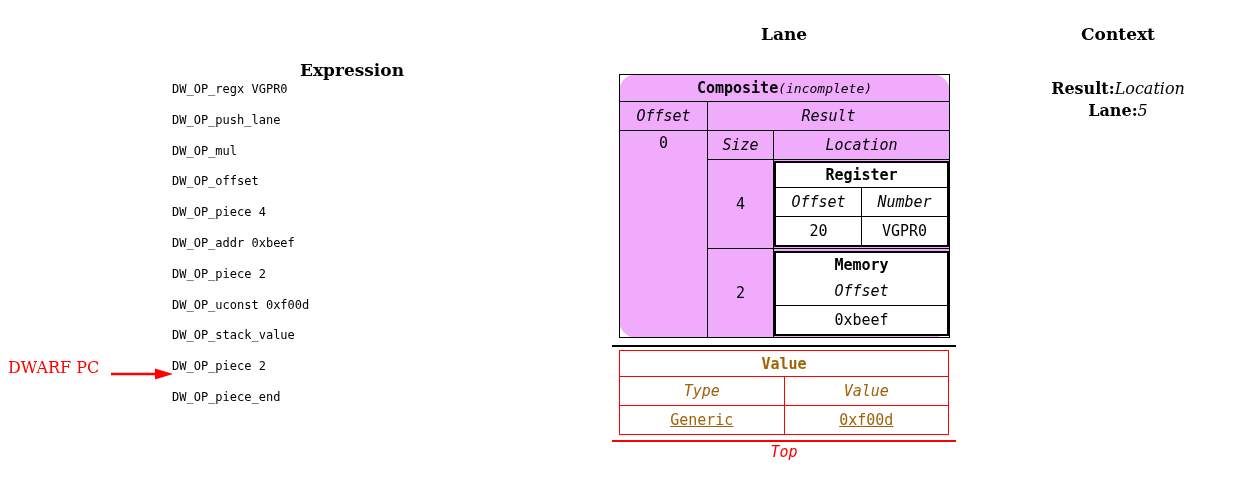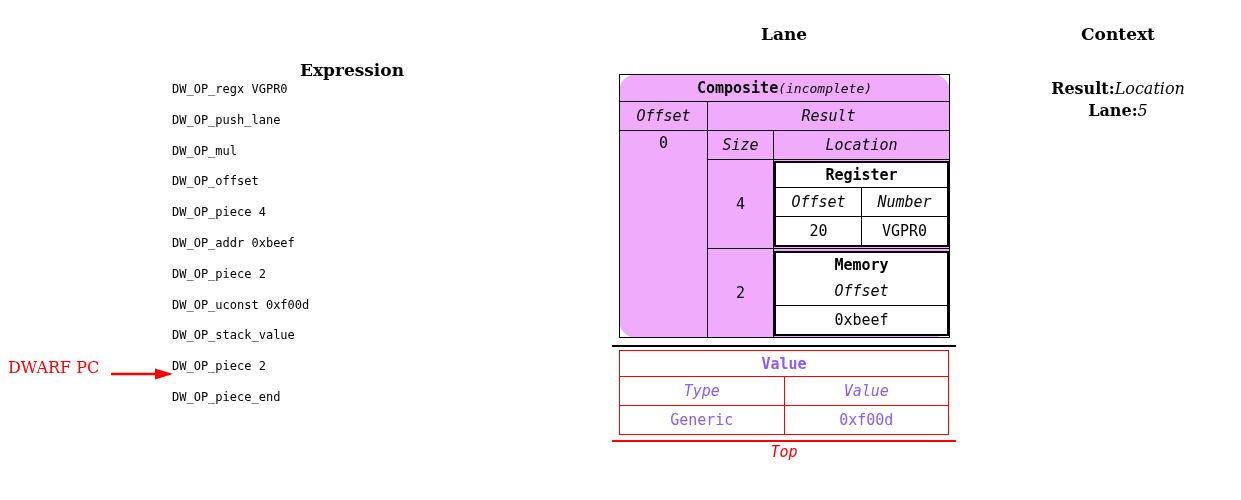--- a/index.html
+++ b/index.html
@@ -149,33 +149,33 @@
     width: 100%;
     border: 1.7px solid #ff0000;
     background: #fff;
   }
   #value-table td {
     padding: 0;
     text-align: center;
     vertical-align: middle;
     font-family: "DejaVu Sans Mono", monospace;
     font-size: 15px;
-    color: #8b5cf6;
+    color: #a16207;
     border: 0;
   }
   .vcell-title {
     font-weight: bold;
     font-size: 15.5px;
     height: 25px;
   }
   .vcell-hdr {
     font-style: italic;
     height: 28px;
   }
-  .vcell-val { height: 28px; }
+  .vcell-val { height: 28px; text-decoration: underline; }
   .vbd-r { border-right: 1.7px solid #ff0000 !important; }
   .vbd-b { border-bottom: 1.7px solid #ff0000 !important; }
 
   #top-rule {
     position: absolute;
     left: 612px;
     top: 440px;
     width: 344px;
     height: 2px;
     background: #ff0000;

